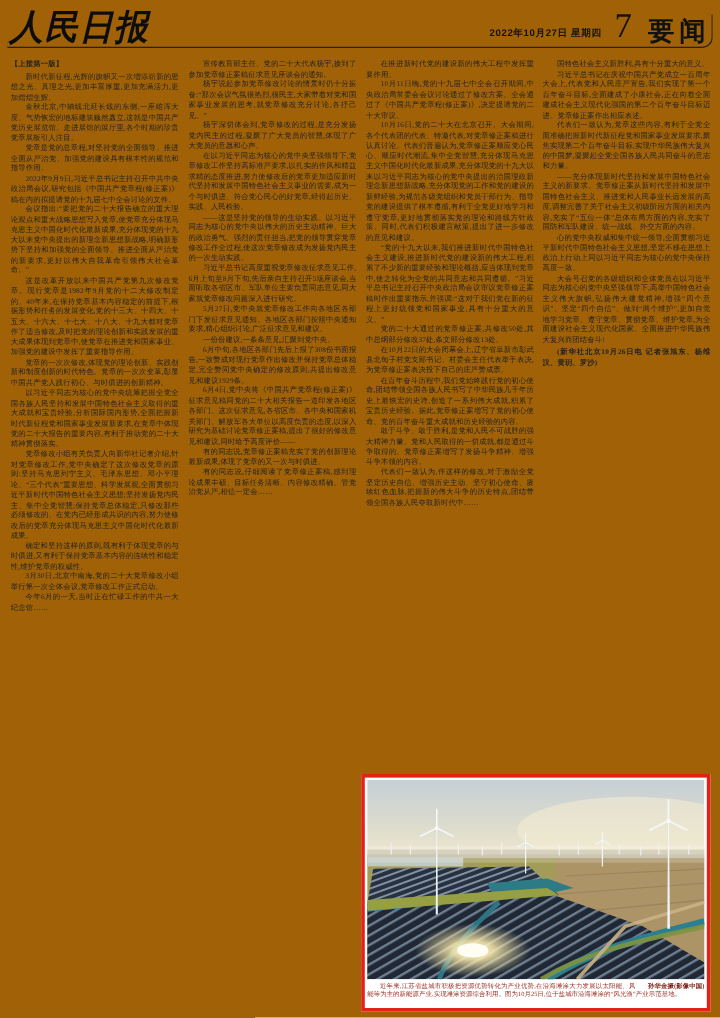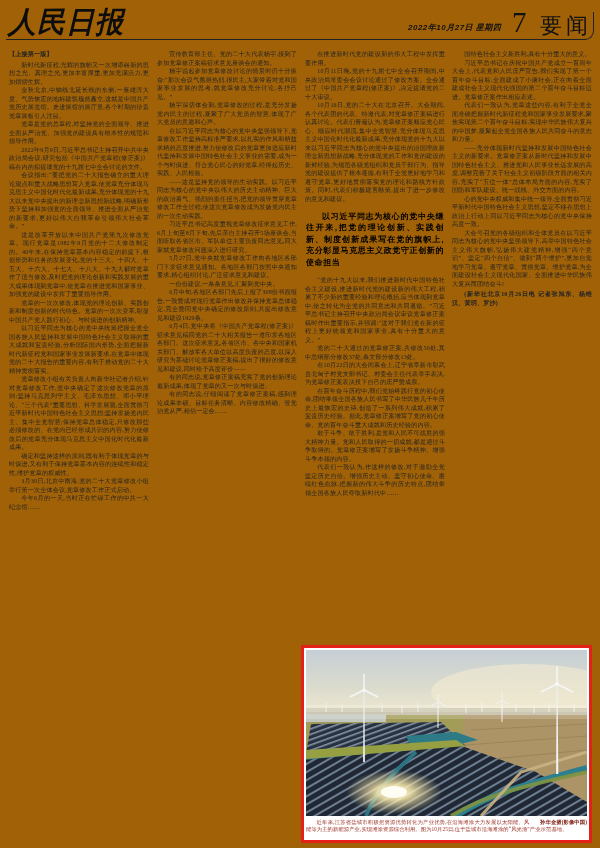--- a/index.html
+++ b/index.html
@@ -4,23 +4,23 @@
 <style>
   html,body{margin:0;padding:0;background:#e8e6e0;}
   #page{position:relative;width:600px;height:848px;background:#a16207;overflow:hidden;
         font-family:"Liberation Serif","DejaVu Serif",serif;color:#1c1c1c;}
   
   .masthead{position:absolute;left:8px;top:4px;font-size:28px;font-weight:900;font-style:italic;
             letter-spacing:1px;color:#0d0d0d;transform:scaleY(1.05);}
   .hdr-rule{position:absolute;left:6px;top:12px;width:587px;height:27px;
             border-bottom:1.5px solid #222;border-right:1.4px solid #222;border-bottom-right-radius:9px;}
   .hdr-date{position:absolute;left:408px;top:22px;font-size:8px;font-weight:bold;letter-spacing:.5px;color:#111;
-            font-family:"Liberation Sans","DejaVu Sans",sans-serif;font-style:italic;}
+            font-family:"Liberation Sans","DejaVu Sans",sans-serif;}
   .hdr-num{position:absolute;left:512px;top:6px;font-size:29px;font-weight:400;color:#111;}
-  .hdr-sec{position:absolute;left:540px;top:11px;font-size:22px;font-weight:400;letter-spacing:4px;color:#111;}
+  .hdr-sec{position:absolute;left:540px;top:11px;font-size:22px;font-weight:700;letter-spacing:4px;color:#111;}
   
   .col{position:absolute;top:50px;width:140px;overflow:hidden;text-align:justify;text-justify:inter-ideograph;
        font-size:6.1px;line-height:8.5px;letter-spacing:.15px;color:#232323;word-break:break-all;}
   #c1{left:9px;height:796px;}
   #c2{left:157px;height:796px;}
   #c3{left:305px;height:590px;}
   #c4{left:452px;height:590px;}
   .blk-p{margin:0;text-indent:2em;}
   .blk-tag{font-weight:700;margin:0 0 2px 0;}
   .blk-h{font-size:8px;line-height:11.4px;font-weight:700;margin:8px 1px 8px 1px;text-indent:2em;
@@ -71,21 +71,20 @@
       <div class="blk-p">一份份建议,一条条意见,汇聚到党中央。</div>
       <div class="blk-p">6月中旬,各地区各部门先后上报了308份书面报告,一致赞成对现行党章作出修改并保持党章总体稳定,完全赞同党中央确定的修改原则,共提出修改意见和建议1929条。</div>
       <div class="blk-p">6月4日,党中央将《中国共产党章程(修正案)》征求意见稿同党的二十大相关报告一道印发各地区各部门。这次征求意见,各省区市、各中央和国家机关部门、解放军各大单位以高度负责的态度,以深入研究为基础讨论党章修正案稿,提出了很好的修改意见和建议,同时给予高度评价——</div>
       <div class="blk-p">有的同志说,党章修正案稿充实了党的创新理论最新成果,体现了党章的又一次与时俱进。</div>
       <div class="blk-p">有的同志说,仔细阅读了党章修正案稿,感到理论成果丰硕、目标任务清晰、内容修改精确、管党治党从严,相信一定会……</div>
     </div>
   <div class="col" id="c3">
       <div class="blk-p">在推进新时代党的建设新的伟大工程中发挥重要作用。</div>
       <div class="blk-p">10月11日晚,党的十九届七中全会召开期间,中央政治局常委会会议讨论通过了修改方案。全会通过了《中国共产党章程(修正案)》,决定提请党的二十大审议。</div>
       <div class="blk-p">10月16日,党的二十大在北京召开。大会期间,各个代表团的代表、特邀代表,对党章修正案稿进行认真讨论。代表们普遍认为,党章修正案顺应党心民心、顺应时代潮流,集中全党智慧,充分体现马克思主义中国化时代化最新成果,充分体现党的十九大以来以习近平同志为核心的党中央提出的治国理政新理念新思想新战略,充分体现党的工作和党的建设的新鲜经验,为规范各级党组织和党员干部行为、指导党的建设提供了根本遵循,有利于全党更好地学习和遵守党章,更好地贯彻落实党的理论和路线方针政策。同时,代表们积极建言献策,提出了进一步修改的意见和建议。</div>
-      <div class="blk-h">以习近平同志为核心的党中央继往开来,把党的理论创新、实践创新、制度创新成果写在党的旗帜上,充分彰显马克思主义政党守正创新的使命担当</div>
       <div class="blk-p">“党的十九大以来,我们推进新时代中国特色社会主义建设,推进新时代党的建设新的伟大工程,积累了不少新的重要经验和理论概括,应当体现到党章中,使之转化为全党的共同意志和共同遵循。”习近平总书记主持召开中央政治局会议审议党章修正案稿时作出重要指示,并强调:“这对于我们党在新的征程上更好统领党和国家事业,具有十分重大的意义。”</div>
       <div class="blk-p">党的二十大通过的党章修正案,共修改50处,其中总纲部分修改37处,条文部分修改13处。</div>
       <div class="blk-p">在10月22日的大会闭幕会上,辽宁省阜新市彰武县北甸子村党支部书记、村委会主任代表举手表决,为党章修正案表决投下自己的庄严赞成票。</div>
       <div class="blk-p">在百年奋斗历程中,我们党始终践行党的初心使命,团结带领全国各族人民书写了中华民族几千年历史上最恢宏的史诗,创造了一系列伟大成就,积累了宝贵历史经验。据此,党章修正案增写了党的初心使命、党的百年奋斗重大成就和历史经验的内容。</div>
       <div class="blk-p">敢于斗争、敢于胜利,是党和人民不可战胜的强大精神力量。党和人民取得的一切成就,都是通过斗争取得的。党章修正案增写了发扬斗争精神、增强斗争本领的内容。</div>
       <div class="blk-p">代表们一致认为,作这样的修改,对于激励全党坚定历史自信、增强历史主动、坚守初心使命、赓续红色血脉,把握新的伟大斗争的历史特点,团结带领全国各族人民夺取新时代中……</div>
     </div>
   <div class="col" id="c4">
       <div class="blk-p">国特色社会主义新胜利,具有十分重大的意义。</div>
       <div class="blk-p">习近平总书记在庆祝中国共产党成立一百周年大会上,代表党和人民庄严宣告,我们实现了第一个百年奋斗目标,全面建成了小康社会,正在向着全面建成社会主义现代化强国的第二个百年奋斗目标迈进。党章修正案作出相应表述。</div>

